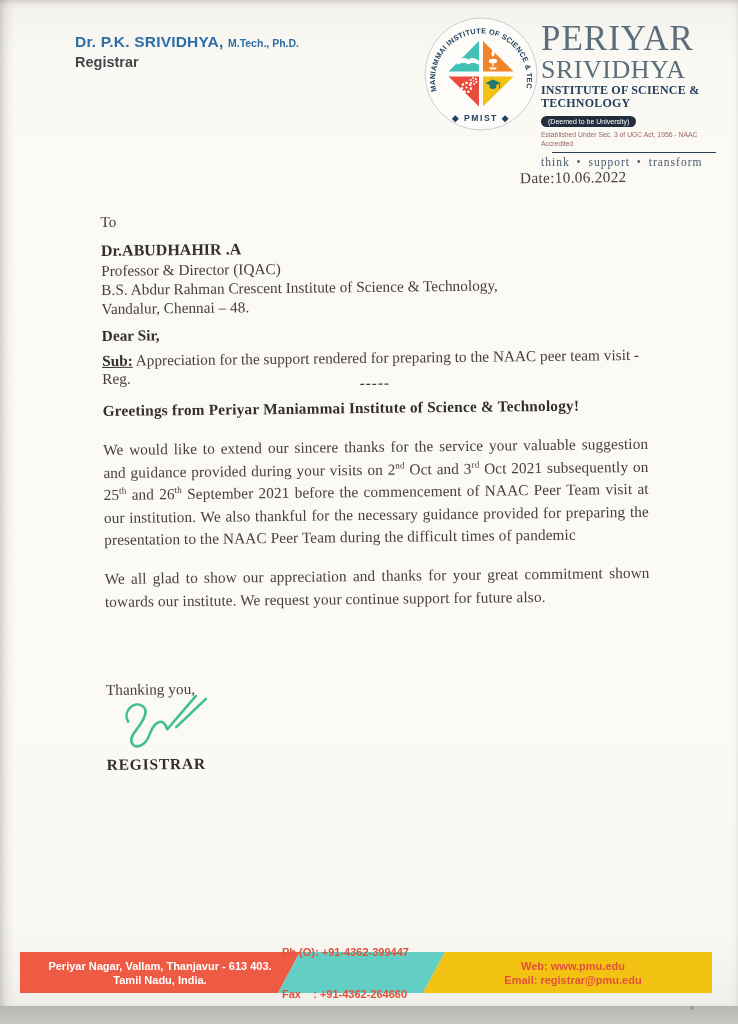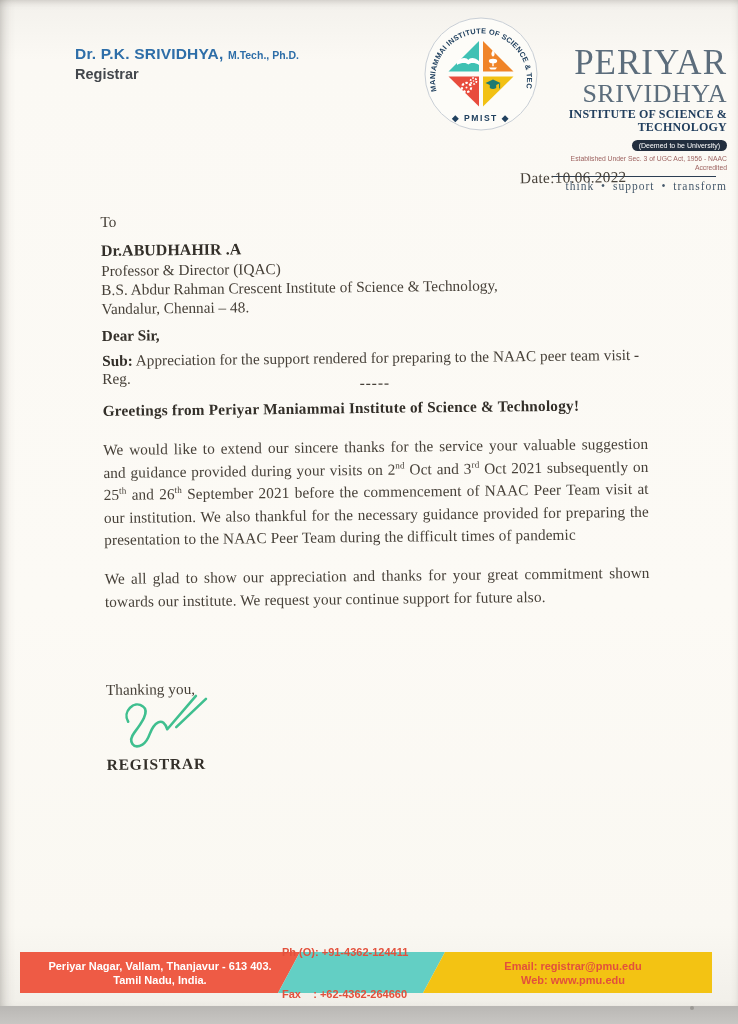--- a/index.html
+++ b/index.html
@@ -7,48 +7,48 @@
           font-family:"Liberation Serif", serif;}
   .paper{position:absolute;left:0;top:0;right:0;bottom:18px;
          background:linear-gradient(180deg,#f3f1ec 0%,#fbf9f4 6%,#fcfaf5 60%,#faf8f2 92%,#f1efe9 100%);
          box-shadow:inset 10px 0 14px -10px rgba(80,75,70,.45), inset 0 8px 10px -8px rgba(80,75,70,.3),
                     inset -6px 0 10px -8px rgba(80,75,70,.2), 0 3px 6px rgba(0,0,0,.35);}
   .scan-strip{position:absolute;left:0;right:0;bottom:0;height:18px;
          background:linear-gradient(180deg,#b9b7b4,#c8c6c3);}
   .speck{position:absolute;width:4px;height:4px;border-radius:50%;background:#8d8a86;opacity:.7;}
 
   
-  .officer{position:absolute;left:75px;top:33px;font-family:"Liberation Sans",sans-serif;margin-top:12px;}
+  .officer{position:absolute;left:75px;top:33px;font-family:"Liberation Sans",sans-serif;}
   .officer .name{font-weight:bold;font-size:15.5px;color:#2e6ea8;letter-spacing:.2px;}
   .officer .quals{font-weight:bold;font-size:10.5px;color:#2e6ea8;}
   .officer .title{font-weight:bold;font-size:14.5px;color:#43474c;margin-top:3px;}
 
   .emblem{position:absolute;left:424px;top:15px;}
-  .wordmark{position:absolute;left:541px;top:22px;width:186px;text-align:right;color:#5c6d7c;margin-top:24px;}
+  .wordmark{position:absolute;left:541px;top:22px;width:186px;text-align:left;color:#5c6d7c;}
   .wm1{font-size:35px;line-height:34px;letter-spacing:1px;}
   .wm2{font-size:26px;line-height:27px;letter-spacing:.5px;}
   .wm3{font-size:12px;line-height:13px;font-weight:bold;color:#223f5e;letter-spacing:.2px;margin-top:1px;}
   .deemed{display:inline-block;background:#222e3e;color:#fff;font-size:7px;line-height:9px;
           padding:1px 7px;border-radius:6px;margin-top:2px;font-family:"Liberation Sans",sans-serif;}
   .estab{font-size:6.8px;line-height:9px;color:#9d6360;margin-top:2px;font-family:"Liberation Sans",sans-serif;}
   .tagrule{border-top:1.6px solid #2c3e52;width:164px;margin:4px auto 3px;}
   .tagline{font-size:11.5px;color:#46596b;letter-spacing:1px;word-spacing:3px;}
 
   
   .letter-body{position:absolute;left:100px;top:176px;width:545px;height:650px;
                transform:rotate(-0.65deg);transform-origin:left top;
                color:#474139;font-size:15.3px;}
   .lb{position:absolute;left:0;right:0;}
   .date{left:420px;top:-2px;letter-spacing:.3px;}
   .address{top:36px;line-height:19px;}
   .address .to{margin-bottom:10px;}
   .address .rname{font-weight:bold;color:#332f29;font-size:16px;margin-bottom:1px;}
   .salutation{top:151px;font-weight:bold;color:#332f29;}
   .subject{top:176px;}
-  .subject b{color:#332f29;}
+  .subject b{color:#332f29;text-decoration:underline;}
   .separator{top:201px;text-align:center;font-weight:bold;letter-spacing:1px;}
   .greeting{top:226px;font-weight:bold;color:#332f29;letter-spacing:.2px;}
   .para{text-align:justify;line-height:22.6px;letter-spacing:.1px;}
   .para sup{font-size:.6em;line-height:0;}
   .para1{top:263px;}
   .para2{top:392px;}
   .closing{top:505px;}
   .signature{position:absolute;left:6px;top:516px;}
   .registrar{top:580px;font-weight:bold;color:#332f29;font-size:15.5px;letter-spacing:.8px;}
 
@@ -154,21 +154,21 @@
   <div class="footer">
     <div class="band band-address" style="background: rgb(238, 91, 69);"></div>
     <div class="band band-phone" style="background: rgb(99, 207, 196);"></div>
     <div class="band band-contact" style="background: rgb(243, 195, 19);"></div>
 
     <div class="band-text bt-address" style="color: rgb(255, 255, 255);">
       <div>Periyar Nagar, Vallam, Thanjavur - 613 403.</div>
       <div>Tamil Nadu, India.</div>
     </div>
     <div class="band-text bt-phone" style="color: rgb(226, 80, 60);">
-      <div>Ph (O): +91-4362-124411</div>
-      <div>Fax    : +62-4362-264660</div>
+      <div>Ph (O): +91-4362-399447</div>
+      <div>Fax    : +91-4362-264660</div>
     </div>
     <div class="band-text bt-contact" style="color: rgb(226, 80, 60);">
+      <div>Web: www.pmu.edu</div>
       <div>Email: registrar@pmu.edu</div>
-      <div>Web: www.pmu.edu</div>
     </div>
   </div>
 </div>
 
 </body></html>

